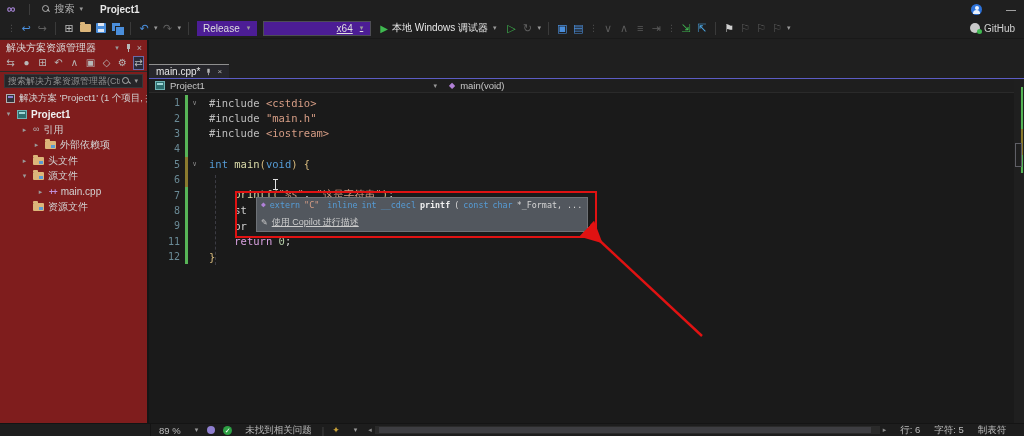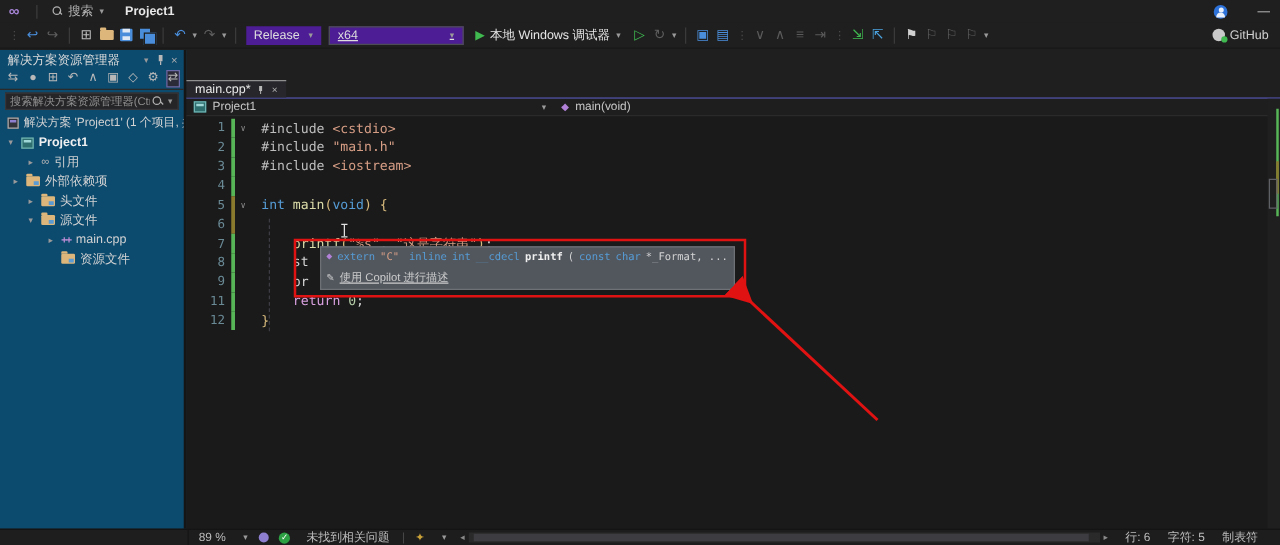--- a/index.html
+++ b/index.html
@@ -21,21 +21,21 @@
   .avatar::after{content:"";position:absolute;left:2px;top:6.5px;width:7px;height:4px;border-radius:4px 4px 0 0;background:#e8f0fb;}
   .minbtn{color:#c5c5c5;margin-right:8px;font-size:10px;}
 
   
   .toolbar{height:21px;display:flex;align-items:center;background:#1f1f1f;border-bottom:1px solid #191919;padding:0 5px;font-size:10px;gap:2px;}
   .grip{color:#4c4c4c;font-size:9px;margin:0 2px;letter-spacing:-1px;}
   .tsep{width:1px;height:13px;background:#3a3a3a;margin:0 4px;}
   .tbi{display:inline-flex;align-items:center;justify-content:center;min-width:14px;height:16px;font-size:11px;line-height:1;}
   .caret{color:#9a9a9a;font-size:7px;margin:0 1px;}
   .dd{display:flex;align-items:center;gap:6px;background:#4c1d95;height:15px;padding:0 6px;color:#dedede;margin:0 2px;}
-  .dd.wide{width:108px;border:1px solid #4d4d55;justify-content:space-between;text-decoration:underline;}
+  .dd.wide{width:108px;border:1px solid #4d4d55;justify-content:flex-end;text-decoration:underline;}
   .runbtn{display:flex;align-items:center;gap:4px;color:#e6e6e6;padding:0 5px;height:16px;}
   .runbtn .play{color:#3fb950;font-size:10px;}
   .gh{display:flex;align-items:center;gap:4px;margin-right:4px;color:#d0d0d0;}
   .gh-icon{width:10px;height:10px;border-radius:50%;background:#c9c9c9;position:relative;}
   .gh-icon::after{content:"";position:absolute;right:-2px;bottom:-1px;width:5px;height:5px;border-radius:50%;background:#3fb950;}
 
   
   .ico-folder{display:inline-block;width:11px;height:8px;background:#dcb67a;border-radius:1px;position:relative;top:0px;}
   .ico-folder::before{content:"";position:absolute;top:-2px;left:0;width:5px;height:2px;background:#dcb67a;border-radius:1px 1px 0 0;}
   .ico-folder.blue::after{content:"";position:absolute;right:1px;bottom:1px;width:4px;height:3px;background:#5a9bd4;}
@@ -49,21 +49,21 @@
   .mag::before{content:"";position:absolute;left:0;top:0;width:5px;height:5px;border:1px solid #b0b0b0;border-radius:50%;}
   .mag::after{content:"";position:absolute;left:5.5px;top:5.5px;width:3px;height:1px;background:#b0b0b0;transform:rotate(45deg);}
   .pin-css{display:inline-block;width:7px;height:8px;position:relative;}
   .pin-css::before{content:"";position:absolute;left:2px;top:0;width:3px;height:5px;background:#b8b8b8;}
   .pin-css::after{content:"";position:absolute;left:3px;top:5px;width:1px;height:3px;background:#b8b8b8;}
 
   
   .main{position:absolute;top:40px;left:0;right:0;bottom:13px;display:flex;}
 
   
-  .sidebar{width:149px;background:#0c4a6e;border-right:2px solid #151515;font-size:10px;flex:none;overflow:hidden;}
+  .sidebar{width:149px;background:#7f1d1d;border-right:2px solid #151515;font-size:10px;flex:none;overflow:hidden;}
   .sb-title{height:15px;display:flex;align-items:center;justify-content:space-between;padding:1px 5px 0 6px;color:#dadada;}
   .sb-title-icons{display:flex;align-items:center;gap:5px;color:#b0b0b0;}
   .sb-toolbar{height:17px;display:flex;align-items:center;gap:5px;padding:0 5px;color:#b8b8b8;font-size:10px;border-bottom:1px solid #2a2a2a;}
   .sb-toolbar .sbi{display:inline-flex;align-items:center;justify-content:center;min-width:11px;height:14px;line-height:1;}
   .sb-toolbar .boxed{border:1px solid #6a6aa8;background:#2a2a38;}
   .sb-search{height:14px;margin:2px 4px;background:#252528;border:1px solid #363639;display:flex;align-items:center;color:#8f8f8f;font-size:9px;padding:0 3px;gap:2px;white-space:nowrap;overflow:hidden;}
   .sb-search .flex1{flex:1;overflow:hidden;text-overflow:clip;}
   .sb-tree{margin-top:3px;color:#d2d2d2;font-size:10px;}
   .tree-row{height:15.5px;display:flex;align-items:center;white-space:nowrap;overflow:hidden;gap:4px;}
   .tw{width:9px;text-align:center;color:#9a9a9a;font-size:7px;flex:none;}
@@ -248,41 +248,41 @@
             <span class="tree-row" style="display: flex; padding-left: 4px;">
               <span class="tw">▾</span>
               <span class="ico-proj"></span>
               <span class="lbl bold">Project1</span>
             </span>
             <span class="tree-row" style="display: flex; padding-left: 20px;">
               <span class="tw">▸</span>
               <span class="ico-ref">∞</span>
               <span class="lbl">引用</span>
             </span>
-            <span class="tree-row" style="display: flex; padding-left: 8px;">
+            <span class="tree-row" style="display: flex; padding-left: 32px;">
               <span class="tw">▸</span>
               <span class="ico-folder blue"></span>
               <span class="lbl">外部依赖项</span>
             </span>
             <span class="tree-row" style="display: flex; padding-left: 20px;">
               <span class="tw">▸</span>
               <span class="ico-folder blue"></span>
               <span class="lbl">头文件</span>
             </span>
             <span class="tree-row" style="display: flex; padding-left: 20px;">
               <span class="tw">▾</span>
               <span class="ico-folder blue"></span>
               <span class="lbl">源文件</span>
             </span>
             <span class="tree-row" style="display: flex; padding-left: 36px;">
               <span class="tw">▸</span>
               <span class="ico-cpp">++</span>
               <span class="lbl">main.cpp</span>
             </span>
-            <span class="tree-row" style="display: flex; padding-left: 36px;">
+            <span class="tree-row" style="display: flex; padding-left: 20px;">
               <span class="tw"></span>
               <span class="ico-folder blue"></span>
               <span class="lbl">资源文件</span>
             </span>
           </div>
       </div>
     </aside>
 
     <section class="editor">
       <div class="tabbar">

